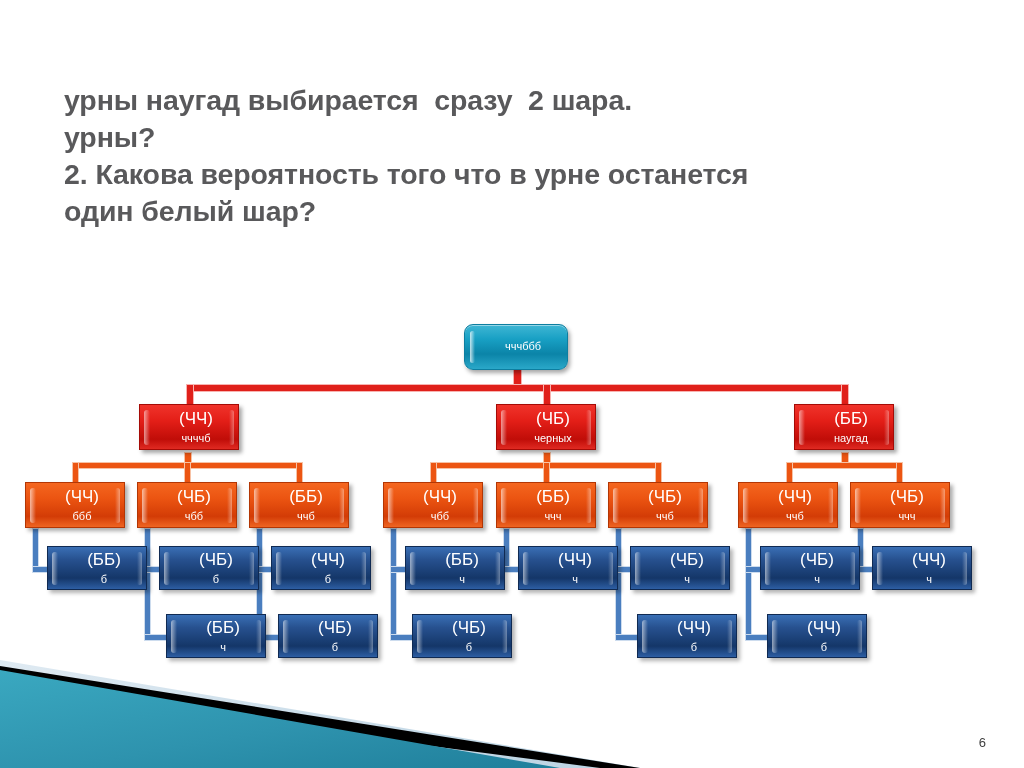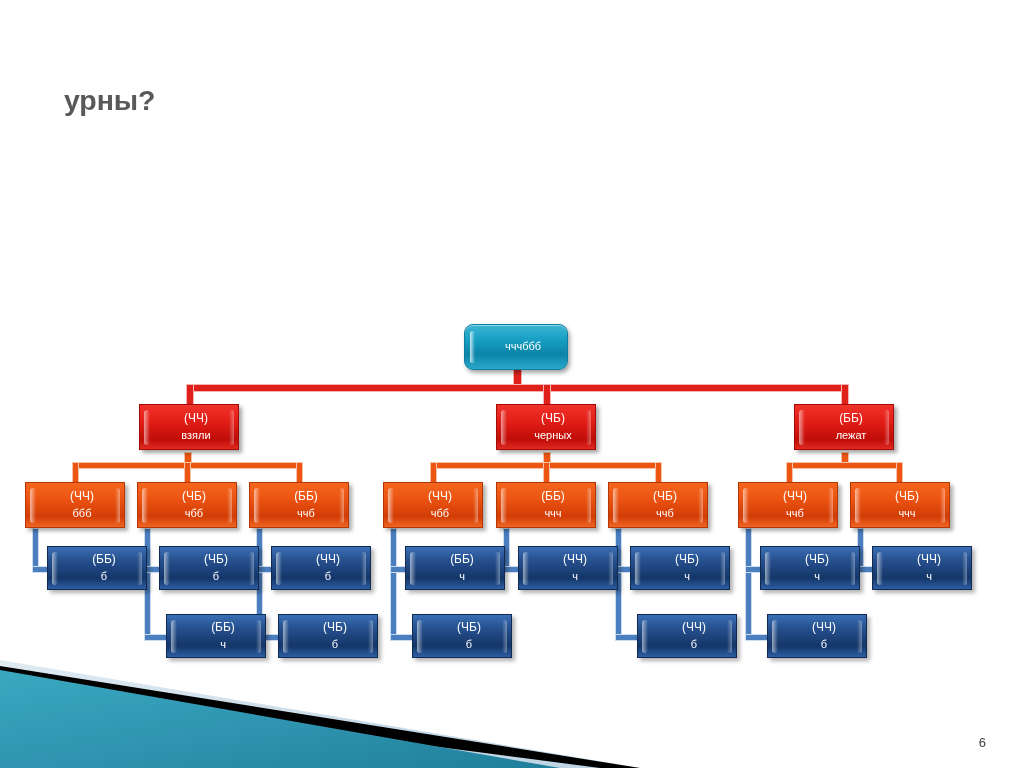--- a/index.html
+++ b/index.html
@@ -17,21 +17,21 @@
   }
   .title-line{white-space:pre-wrap;}
 
   
   #diagram{position:absolute;left:0;top:318px;width:1024px;height:360px;}
   .node{
     position:absolute;box-sizing:border-box;color:#ffffff;text-align:right;
     display:flex;flex-direction:column;align-items:center;justify-content:center;
     font-size:11px;line-height:1.45;z-index:5;padding-left:14px;
   }
-  .node .ln1{font-size:12px;}
+  .node .ln1{font-size:17px;}
   .node .ln2{font-size:11px;}
 
   
   .node.root{
     width:104px;height:46px;border-radius:9px;
     background:linear-gradient(180deg,#3fb6d4 0%,#18a0c4 32%,#0b84a8 66%,#2aa8c9 100%);
     border:1px solid #0d7ea0;
     box-shadow:2px 3px 4px rgba(0,0,0,.35), inset 0 1px 0 rgba(255,255,255,.45);
     font-size:11px;
   }
@@ -101,21 +101,24 @@
   #page-number{
     position:absolute;right:38px;bottom:18px;font-size:13px;color:#3f3f3f;
   }
 </style>
 </head>
 <body>
 
 <div id="slide">
 
   <div class="title-block">
+    <div class="title-line">урны наугад выбирается  сразу  2 шара.</div>
     <div class="title-line">урны?</div>
+    <div class="title-line">2. Какова вероятность того что в урне останется</div>
+    <div class="title-line">один белый шар?</div>
   </div>
 
   <div id="diagram">
 
     <div class="conn red-c" style="left:513px;top:48px;width:7px;height:20px;"></div>
     <div class="conn red-c" style="left:186px;top:66px;width:661px;height:6px;"></div>
     <div class="conn red-c" style="left:186px;top:66px;width:6px;height:22px;"></div>
     <div class="conn red-c" style="left:543px;top:66px;width:6px;height:22px;"></div>
     <div class="conn red-c" style="left:841px;top:66px;width:6px;height:22px;"></div>
 
@@ -164,29 +167,29 @@
 
     <div class="conn blue-c" style="left:857px;top:210px;width:5px;height:42px;"></div>
     <div class="conn blue-c" style="left:857px;top:248px;width:22px;height:5px;"></div>
 
     <div class="node root" style="left:464px;top:6px;">
       <span class="ln2">чччббб</span>
     </div>
 
     <div class="node red" style="left:139px;top:86px;">
       <span class="ln1">(ЧЧ)</span>
-      <span class="ln2">взяли</span>
+      <span class="ln2">ччччб</span>
     </div>
     <div class="node red" style="left:496px;top:86px;">
       <span class="ln1">(ЧБ)</span>
       <span class="ln2">черных</span>
     </div>
     <div class="node red" style="left:794px;top:86px;">
       <span class="ln1">(ББ)</span>
-      <span class="ln2">лежат</span>
+      <span class="ln2">наугад</span>
     </div>
 
     <div class="node orange" style="left:25px;top:164px;">
       <span class="ln1">(ЧЧ)</span>
       <span class="ln2">ббб</span>
     </div>
     <div class="node orange" style="left:137px;top:164px;">
       <span class="ln1">(ЧБ)</span>
       <span class="ln2">чбб</span>
     </div>

